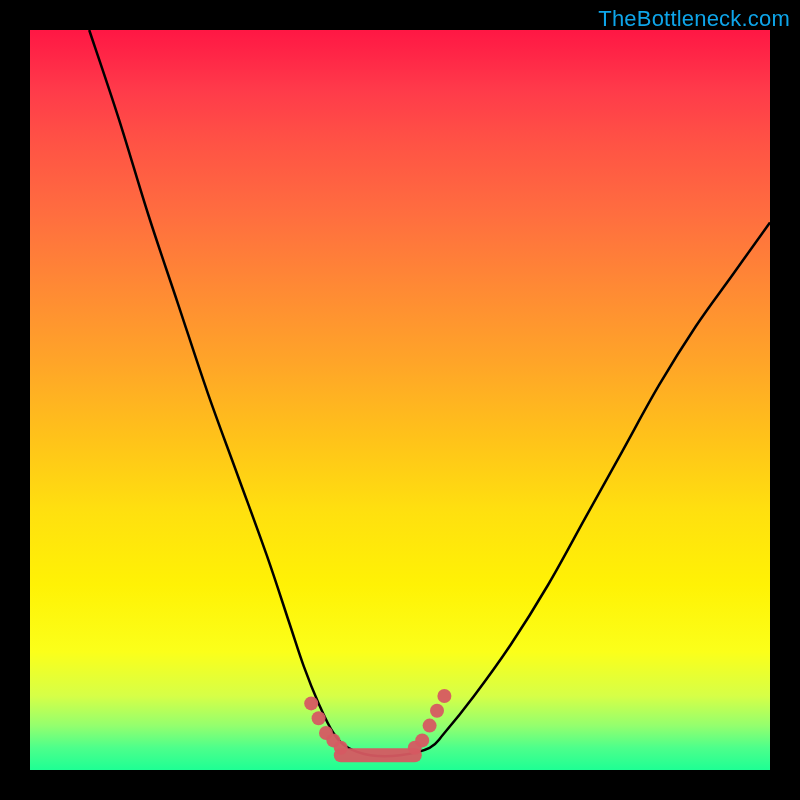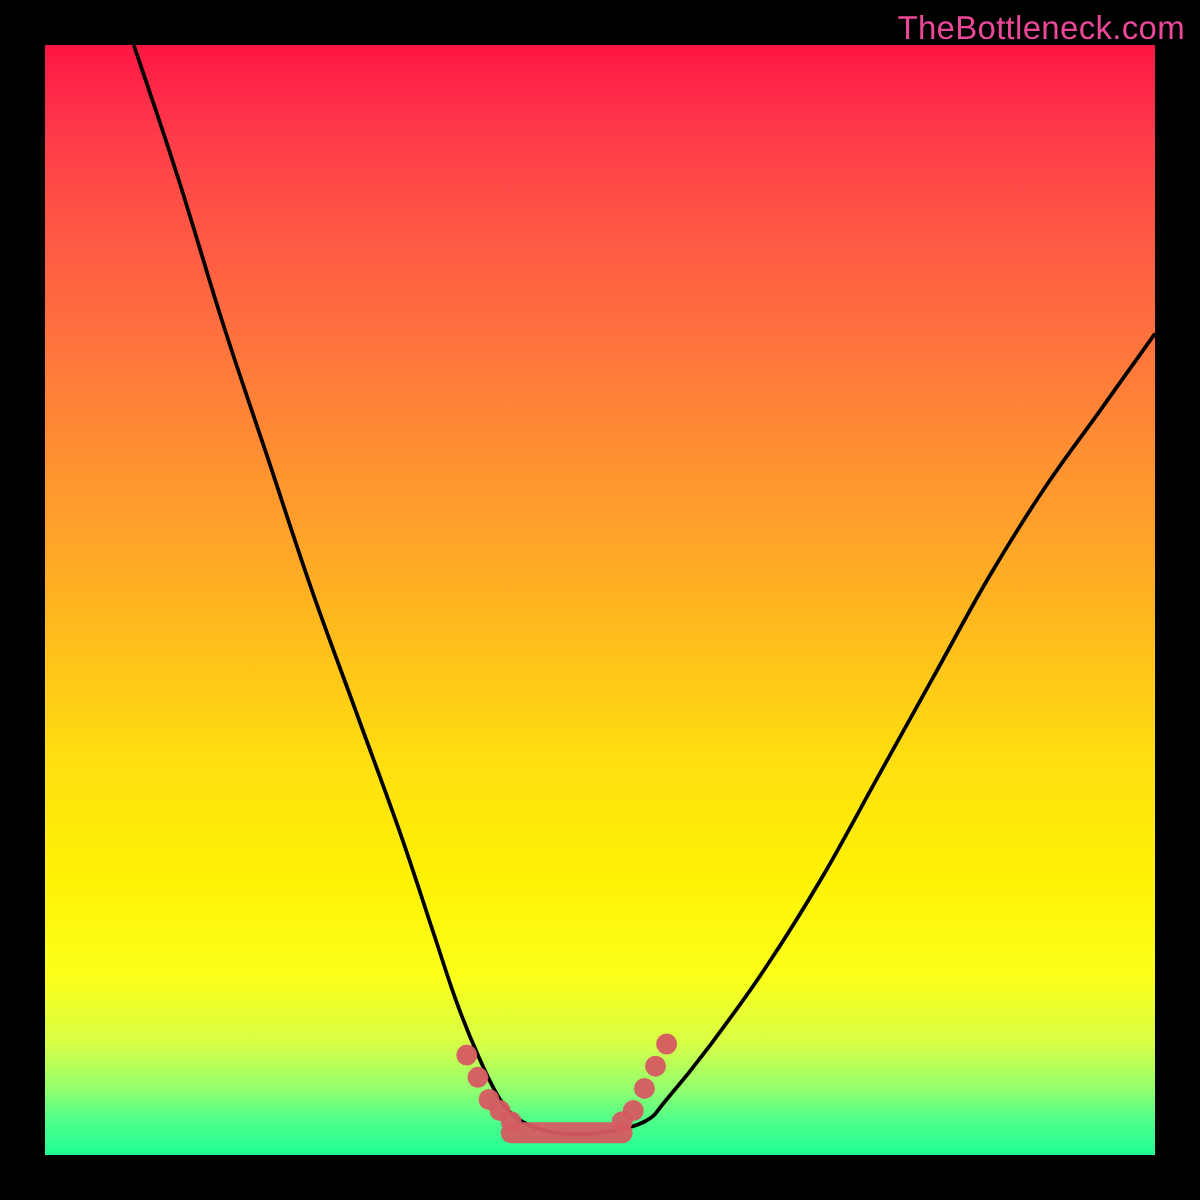--- a/index.html
+++ b/index.html
@@ -26,21 +26,21 @@
       #4dff8b 97%,
       #1eff94 100%);
   }
   .watermark {
     position: absolute;
     top: 6px;
     right: 10px;
     font-family: Arial, Helvetica, sans-serif;
     font-size: 22px;
     font-weight: 500;
-    color: #ec4899;
+    color: #0ea5e9;
     letter-spacing: 0.2px;
   }
   svg.curve {
     position: absolute;
     left: 0; top: 0;
     width: 740px; height: 740px;
     overflow: visible;
   }
   .trough-dot {
     fill: #d65a62;

